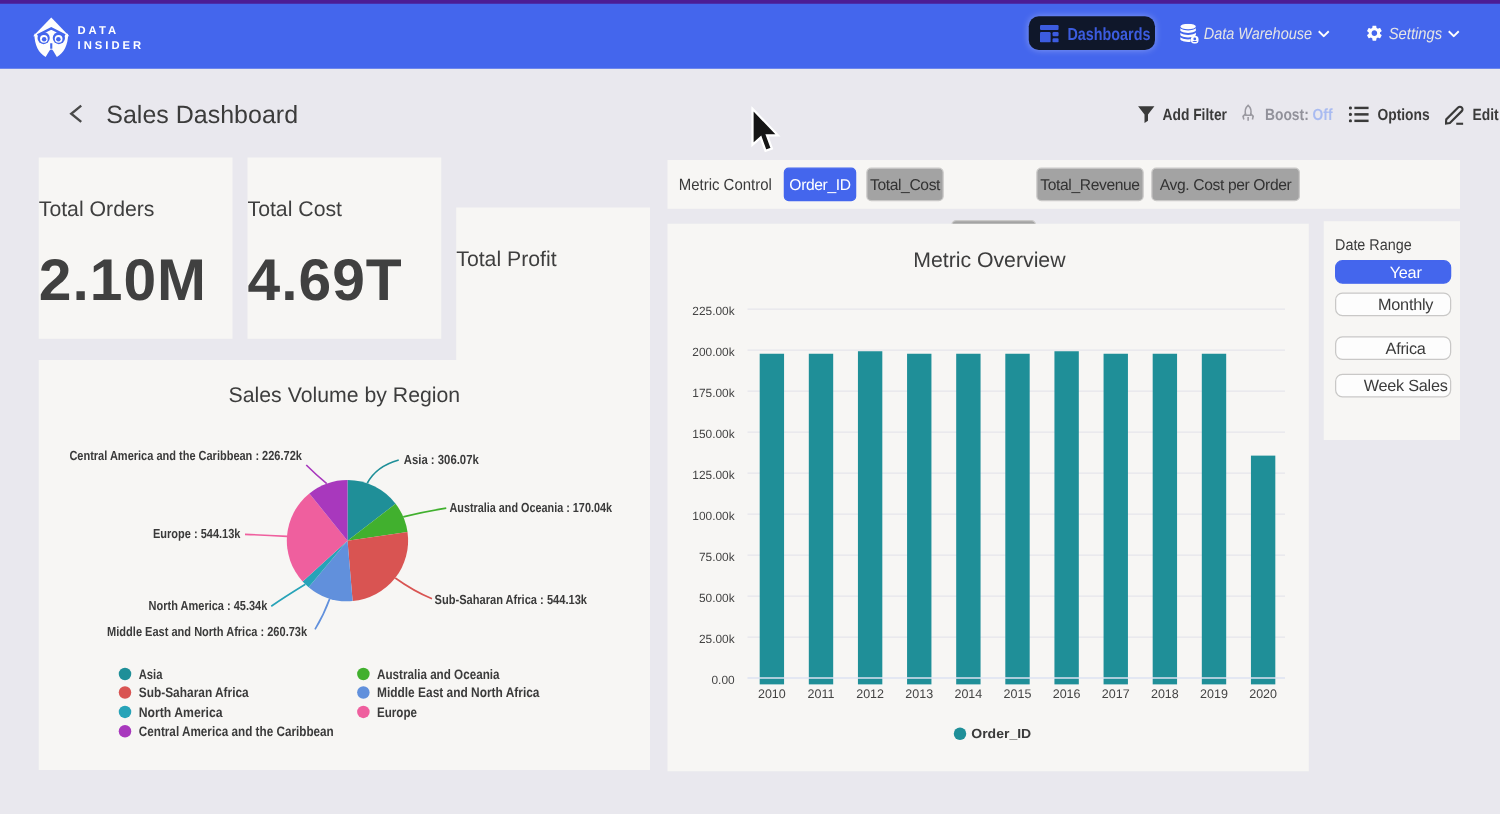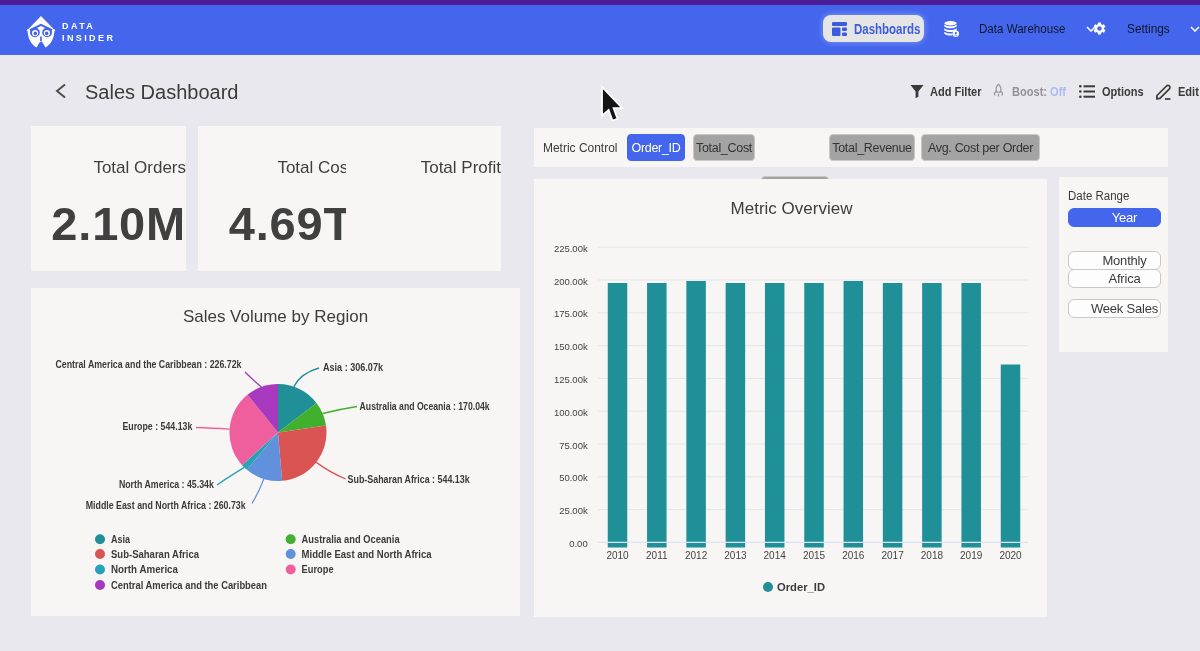--- a/index.html
+++ b/index.html
@@ -1,31 +1,31 @@
 <!DOCTYPE html>
 <html><head>
 <meta charset="utf-8">
 <style>
 * { margin:0; padding:0; box-sizing:border-box; }
 html,body { width:1200px; height:651px; overflow:hidden; }
 body { font-family:"Liberation Sans", sans-serif; background:#e9e8ee; position:relative; }
 .abs { position:absolute; }
 
-#nav { position:absolute; left:0; top:0; width:1200px; height:55px; background:#4466ed; border-top:5px solid #4c1d95; }
+#nav { position:absolute; left:0; top:0; width:1200px; height:55px; background:#4466ed; border-top:3px solid #4c1d95; }
 #logo-text { position:absolute; left:62px; top:15px; color:#fff; font-size:9px; font-weight:bold; letter-spacing:2.4px; line-height:12px; }
-#dash-btn { position:absolute; left:823px; top:10px; width:101px; height:27px; background:#e5e5e5; border-radius:8px; box-shadow:0 0 6px rgba(255,255,255,0.35); display:flex; align-items:center; justify-content:center; gap:7px; }
+#dash-btn { position:absolute; left:823px; top:10px; width:101px; height:27px; background:#0f172a; border-radius:8px; box-shadow:0 0 6px rgba(255,255,255,0.35); display:flex; align-items:center; justify-content:center; gap:7px; }
 #dash-btn span { color:#3c5ce0; font-size:14px; font-weight:bold; }
-.navitem { position:absolute; top:0; height:47px; display:flex; align-items:center; gap:20px; color:#0f172a; font-size:13px; }
+.navitem { position:absolute; top:0; height:47px; display:flex; align-items:center; gap:4px; color:#e5e5e5; font-size:13px;font-style:italic; }
 
 #pagehead { position:absolute; left:0; top:55px; width:1200px; height:70px;margin-left:26px; }
 #title { position:absolute; left:59px; top:26px; font-size:20px; color:#3b3b3b; }
 .tool { position:absolute; top:29px; font-size:13px; font-weight:bold; color:#3a3a3a; transform:scaleX(0.85); transform-origin:left center; white-space:nowrap; }
 
 .card { position:absolute; background:#f7f6f4; }
-.kpi { width:155px; height:145px; top:126px; text-align:right; }
+.kpi { width:155px; height:145px; top:126px; text-align:left; }
 .kpi .t { margin-top:32px; font-size:17px; line-height:20px; color:#3f3f3f; }
 .kpi .v { margin-top:24px; font-size:47px; line-height:44px; font-weight:bold; color:#404040; letter-spacing:0.8px; }
 .chip { position:absolute; top:134px; height:27px; background:#a3a3a3; border:1px solid #c9c8c7; border-radius:4px; font-size:12.5px; letter-spacing:-0.3px; color:#333; display:flex; align-items:center; justify-content:center; }
 .chip.sel { background:#4466ed; border-color:#4466ed; color:#fff; }
 .drbtn { position:absolute; left:1068px; width:93px; height:19px; background:#fdfdfd; border:1px solid #c9c8c7; border-radius:6px; font-size:13px; letter-spacing:-0.2px; color:#3b3b3b; display:flex; align-items:center; justify-content:center;padding-left:20px; }
 .drbtn.sel { background:#4466ed; border-color:#4466ed; color:#fff; }
 </style>
 </head>
 <body>
 <div id="nav">
@@ -118,21 +118,21 @@
 </div>
 
 <div class="card kpi" style="left:31px;">
     <div class="t">Total Orders</div>
     <div class="v">2.10M</div>
   </div>
 <div class="card kpi" style="left:198px;">
     <div class="t">Total Cost</div>
     <div class="v">4.69T</div>
   </div>
-<div class="card kpi" style="left:346px;">
+<div class="card kpi" style="left:365px;margin-top:40px;">
     <div class="t">Total Profit</div>
   </div>
 
 <div class="card" style="left:31px;top:288px;width:489px;height:328px;text-align:center;">
 <svg width="489" height="328" viewBox="0 0 489 328">
   <text x="244.5" y="33.6" text-anchor="middle" font-size="17" fill="#3d3d3d">Sales Volume by Region</text>
 
   <g fill="none" stroke-width="1.3">
     <path d="M262.8,98.6 Q270,85 288,80" stroke="#1f8f98"></path>
     <path d="M291.6,125.5 Q310,121 326,118.5" stroke="#41b02e"></path>
@@ -242,19 +242,19 @@
     <text x="476.5" y="379.5">2020</text>
   </g>
   <circle cx="234" cy="408" r="5" fill="#1f8f98"></circle>
   <text x="243" y="411.5" font-size="10.5" font-weight="bold" fill="#3b3b3b" textLength="48" lengthAdjust="spacingAndGlyphs">Order_ID</text>
 </svg>
 </div>
 
 <div class="card" style="left:1059px;top:177px;width:109px;height:175px;"></div>
 <div class="abs" style="left:1068px;top:189px;font-size:12.5px;color:#3b3b3b;transform:scaleX(0.92);transform-origin:left center;">Date Range</div>
 <div class="drbtn sel" style="top:208px;">Year</div>
-<div class="drbtn" style="top:251px;">Monthly</div>
+<div class="drbtn" style="top:234px;">Monthly</div>
 <div class="drbtn" style="top:268.5px;">Africa</div>
 <div class="drbtn" style="top:298.5px;">Week Sales</div>
 
 <svg class="abs" style="left:598.5px;top:84.5px" width="26" height="38" viewBox="0 0 26 38">
   <path d="M3,2 L3,30.8 L9.6,25 L13.4,35.6 L18.5,33.8 L14.6,23.2 L23.3,23.2 Z" fill="#151515" stroke="#fff" stroke-width="1.8"></path>
 </svg>
 
 </body></html>

